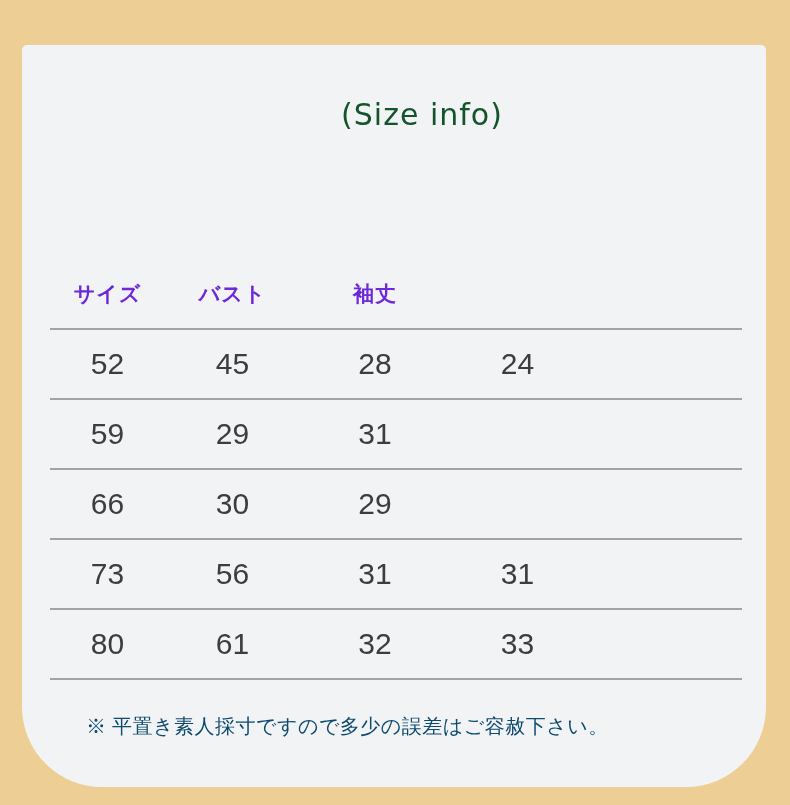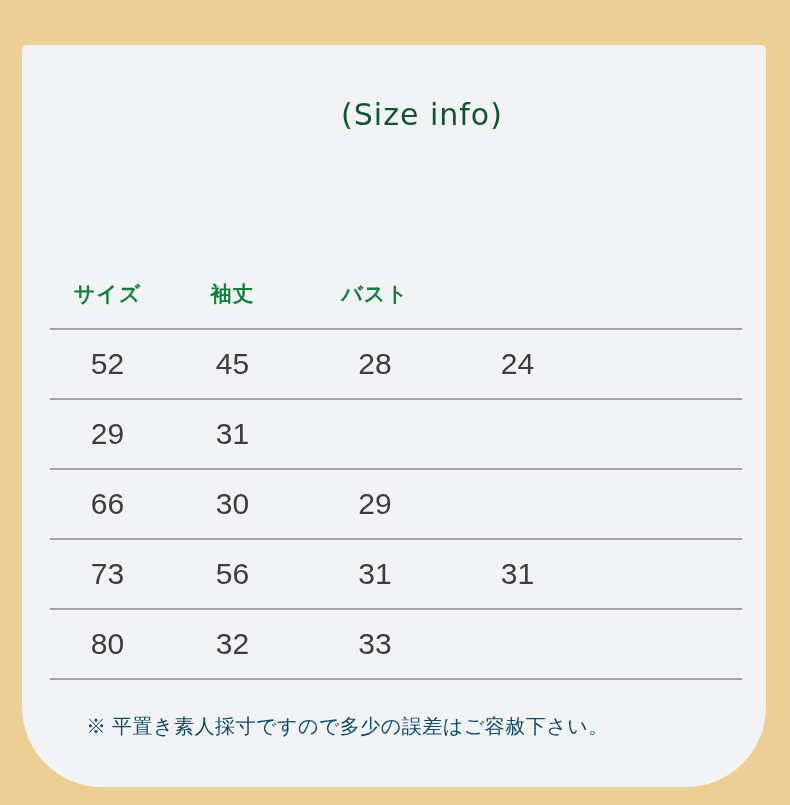--- a/index.html
+++ b/index.html
@@ -50,21 +50,21 @@
     border-bottom: 2px solid #a3a3a7;
   }
   .t-row .cell {
     text-align: center;
   }
   .t-row.head .cell {
     font-family: "Liberation Serif", "DejaVu Serif", serif;
     font-size: 21px;
     font-weight: 600;
     letter-spacing: 1px;
-    color: #15803d;
+    color: #6d28d9;
   }
   .t-row.data .cell {
     font-family: "Liberation Sans", "DejaVu Sans", sans-serif;
     font-size: 30px;
     font-weight: 400;
     color: #3c3c41;
   }
   .footnote {
     position: absolute;
     top: 668px;
@@ -82,34 +82,35 @@
 <body style="background: rgb(237, 207, 150);">
 
 <div class="card" style="background: rgb(242, 243, 245);">
 
   <div class="title">(Size info)</div>
 
   <div class="size-table">
 
     <div class="t-row head">
       <div class="cell">サイズ</div>
+      <div class="cell">バスト</div>
       <div class="cell">袖丈</div>
-      <div class="cell">バスト</div>
       <div class="cell"></div>
     </div>
 
     <div class="t-row data">
       <div class="cell">52</div>
       <div class="cell">45</div>
       <div class="cell">28</div>
       <div class="cell">24</div>
       <div class="cell"></div>
     </div>
 
     <div class="t-row data">
+      <div class="cell">59</div>
       <div class="cell">29</div>
       <div class="cell">31</div>
       <div class="cell"></div>
     </div>
 
     <div class="t-row data">
       <div class="cell">66</div>
       <div class="cell">30</div>
       <div class="cell">29</div>
       <div class="cell"></div>
@@ -118,20 +119,21 @@
     <div class="t-row data">
       <div class="cell">73</div>
       <div class="cell">56</div>
       <div class="cell">31</div>
       <div class="cell">31</div>
       <div class="cell"></div>
     </div>
 
     <div class="t-row data">
       <div class="cell">80</div>
+      <div class="cell">61</div>
       <div class="cell">32</div>
       <div class="cell">33</div>
       <div class="cell"></div>
     </div>
 
   </div>
 
   <div class="footnote">※ 平置き素人採寸ですので多少の誤差はご容赦下さい。</div>
 
 </div>

